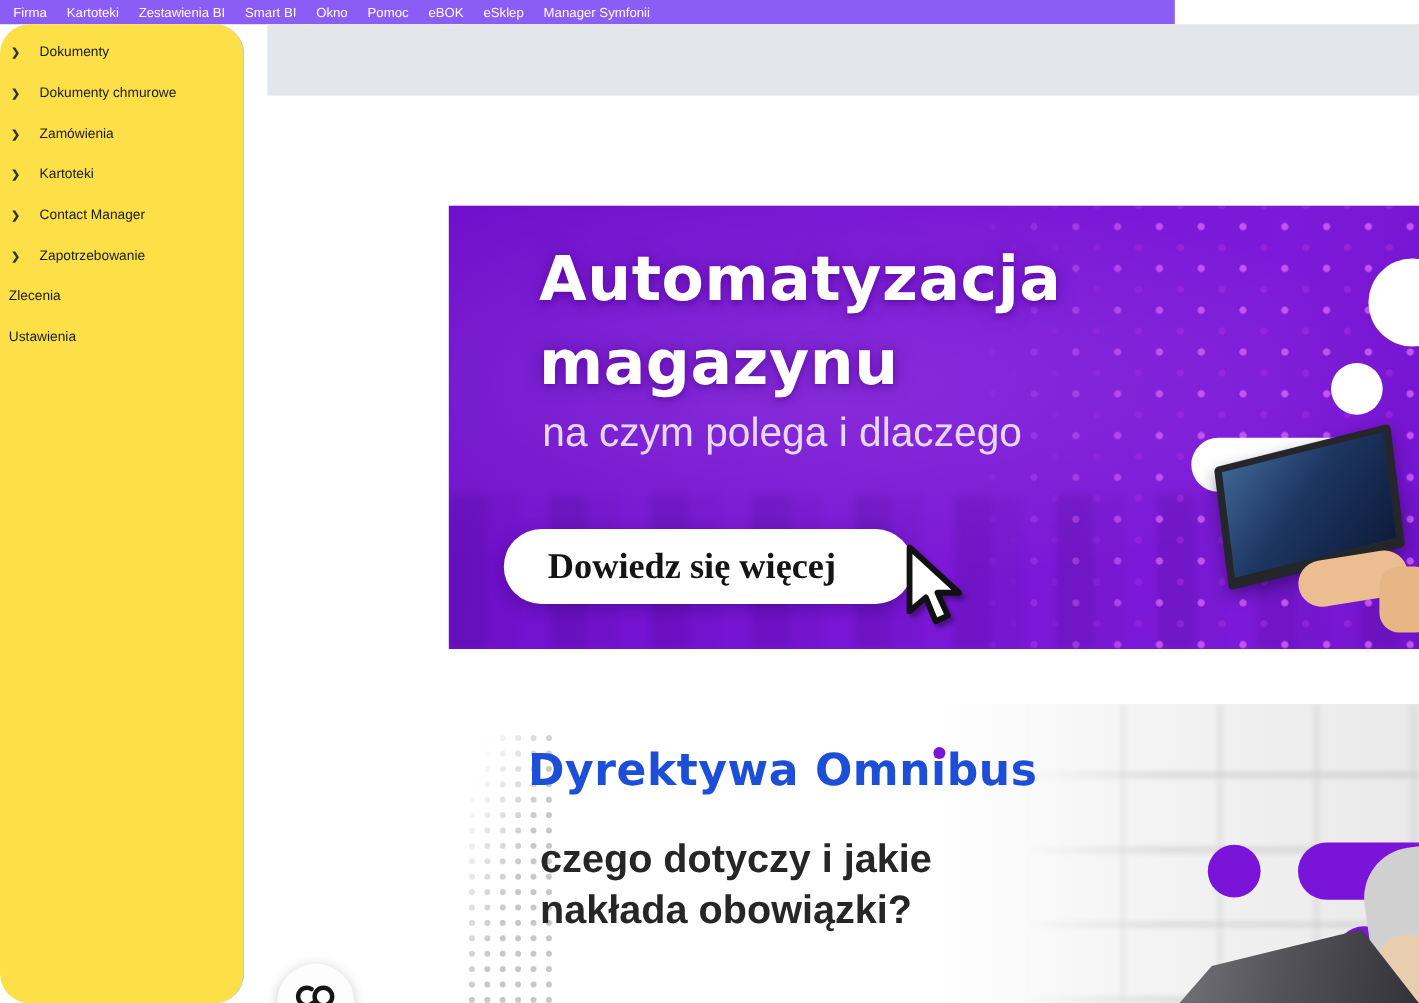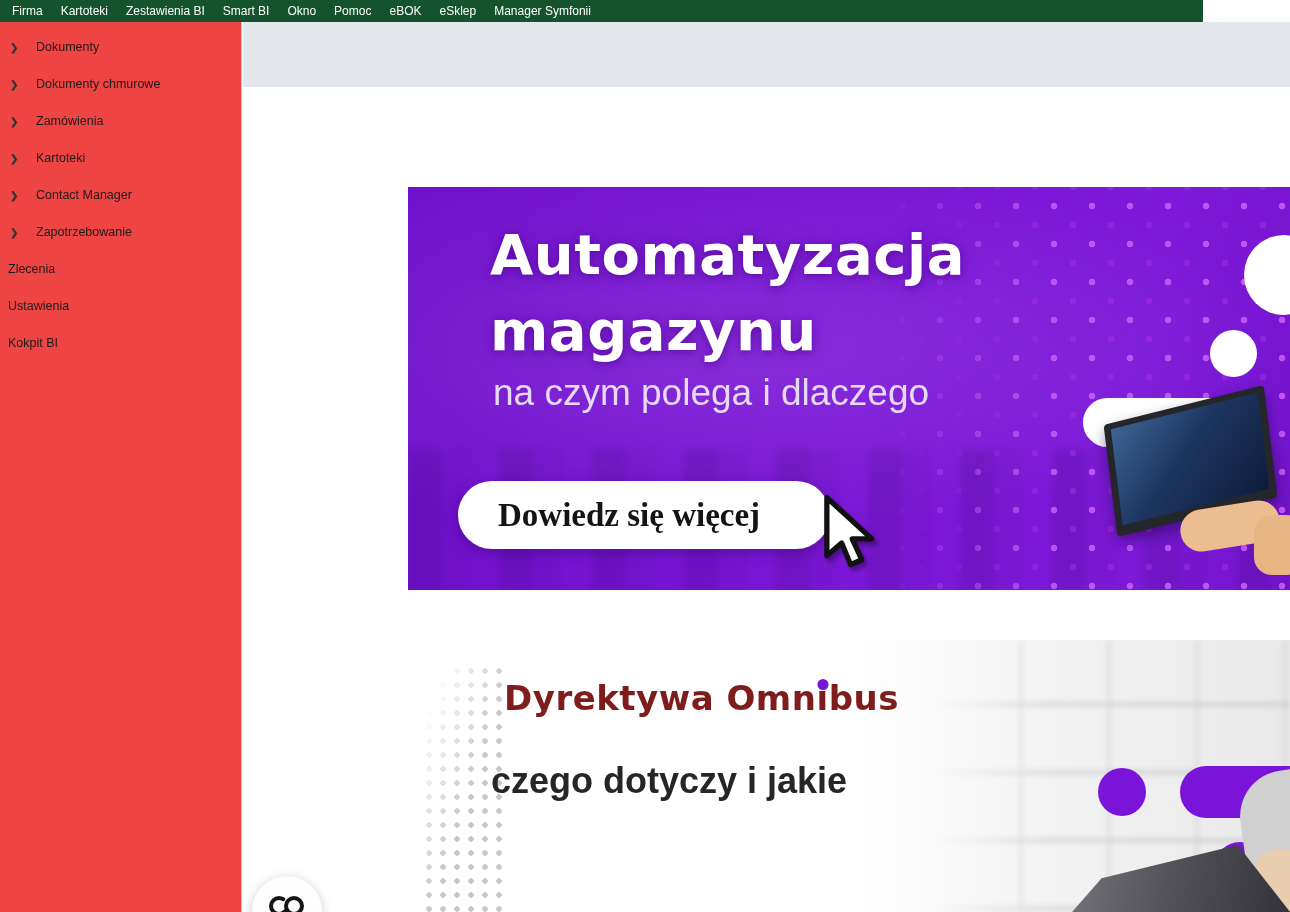--- a/index.html
+++ b/index.html
@@ -1,32 +1,32 @@
 <!DOCTYPE html>
 <html><head>
 <meta charset="utf-8">
 <style>
   * { margin:0; padding:0; box-sizing:border-box; }
   html,body { width:1290px; height:912px; overflow:hidden; background:#fff;
               font-family:"Liberation Sans", sans-serif; }
 
   
   .menubar{
-    position:absolute; left:0; top:0; width:1203px; height:22px;
-    background:#14532d; display:flex; align-items:center; padding-left:3px;
+    position:absolute; left:0; top:0; width:1068px; height:22px;
+    background:#8b5cf6; display:flex; align-items:center; padding-left:3px;
   }
   .menu-item{
     color:#ffffff; font-size:12px; line-height:22px; padding:0 9px;
     white-space:nowrap; cursor:default;
   }
 
   
   .sidebar{
-    position:absolute; left:0; top:22px; width:242px; height:890px;
-    background:#ef4444; border-right:1px solid #c3c6cb; padding-top:6px;
+    position:absolute; left:0; top:22px; width:222px; height:890px;
+    background:#fde047; border-right:1px solid #c3c6cb; padding-top:6px;border-radius:27px;
   }
   .side-item{
     display:flex; align-items:center; height:37px; padding-left:8px;
     font-size:12.5px; color:#1c1c1c; cursor:default;
   }
   .side-item.expandable{ padding-left:10px; }
   .chev{ width:26px; display:inline-block; }
   .chev::before{ content:"\276F"; font-size:10px; font-weight:bold; color:#333; }
 
   
@@ -120,22 +120,22 @@
             mask-image:linear-gradient(to right, transparent, #000 35%);
   }
   .b2-dots{
     position:absolute; left:14px; top:24px; width:86px; height:248px;
     background-image:radial-gradient(circle, #c7c7c7 2.5px, transparent 3px);
     background-size:14px 14px;
     -webkit-mask-image:linear-gradient(to bottom right, transparent 12%, #000 55%);
             mask-image:linear-gradient(to bottom right, transparent 12%, #000 55%);
   }
   .b2-title{
-    position:absolute; left:96px; top:38px; color:#7f1d1d;
-    font-family:"DejaVu Sans", sans-serif; font-weight:bold; font-size:34px; letter-spacing:.5px;
+    position:absolute; left:72px; top:38px; color:#1d4ed8;
+    font-family:"DejaVu Sans", sans-serif; font-weight:bold; font-size:40px; letter-spacing:.5px;
   }
   .accent-i{ position:relative; }
   .accent-i::after{
     content:""; position:absolute; left:50%; transform:translateX(-50%);
     top:1px; width:11px; height:11px; border-radius:50%; background:var(--accent, #7a1fd8);
   }
   .b2-sub{
     position:absolute; left:83px; top:118px; color:#262626;
     font-size:36px; line-height:46px; font-weight:700;
   }
@@ -203,23 +203,20 @@
     <div class="side-item expandable">
       <span class="chev"></span>
       <span class="side-label">Zapotrzebowanie</span>
     </div>
     <div class="side-item">
       <span class="side-label">Zlecenia</span>
     </div>
     <div class="side-item">
       <span class="side-label">Ustawienia</span>
     </div>
-    <div class="side-item">
-      <span class="side-label">Kokpit BI</span>
-    </div>
   </div>
 
 <div class="main">
   <div class="main-top-strip"></div>
 </div>
 
 <div class="banner1" style="--b1bg: #7a16d6;">
   <div class="b1-glow"></div>
   <div class="b1-skyline"></div>
   <div class="b1-dots"></div>
@@ -263,20 +260,21 @@
   <div class="b2-halfcircle"></div>
 
   <div class="b2-person-torso"></div>
   <div class="b2-person-arm"></div>
   <div class="b2-laptop-lid"></div>
 
   <div class="b2-title"><span>Dyrektywa Omn</span><span class="accent-i">i</span><span>bus</span></div>
 
   <div class="b2-sub">
     <div>czego dotyczy i jakie</div>
+    <div>nakłada obowiązki?</div>
   </div>
 </div>
 
 <div class="fab">
   <svg width="40" height="26" viewBox="0 0 40 26">
     <circle cx="12" cy="13" r="8" fill="none" stroke="#161616" stroke-width="4" stroke-dasharray="36 15" stroke-dashoffset="-6" stroke-linecap="round"></circle>
     <circle cx="27" cy="13" r="8" fill="none" stroke="#161616" stroke-width="4"></circle>
   </svg>
 </div>
 

